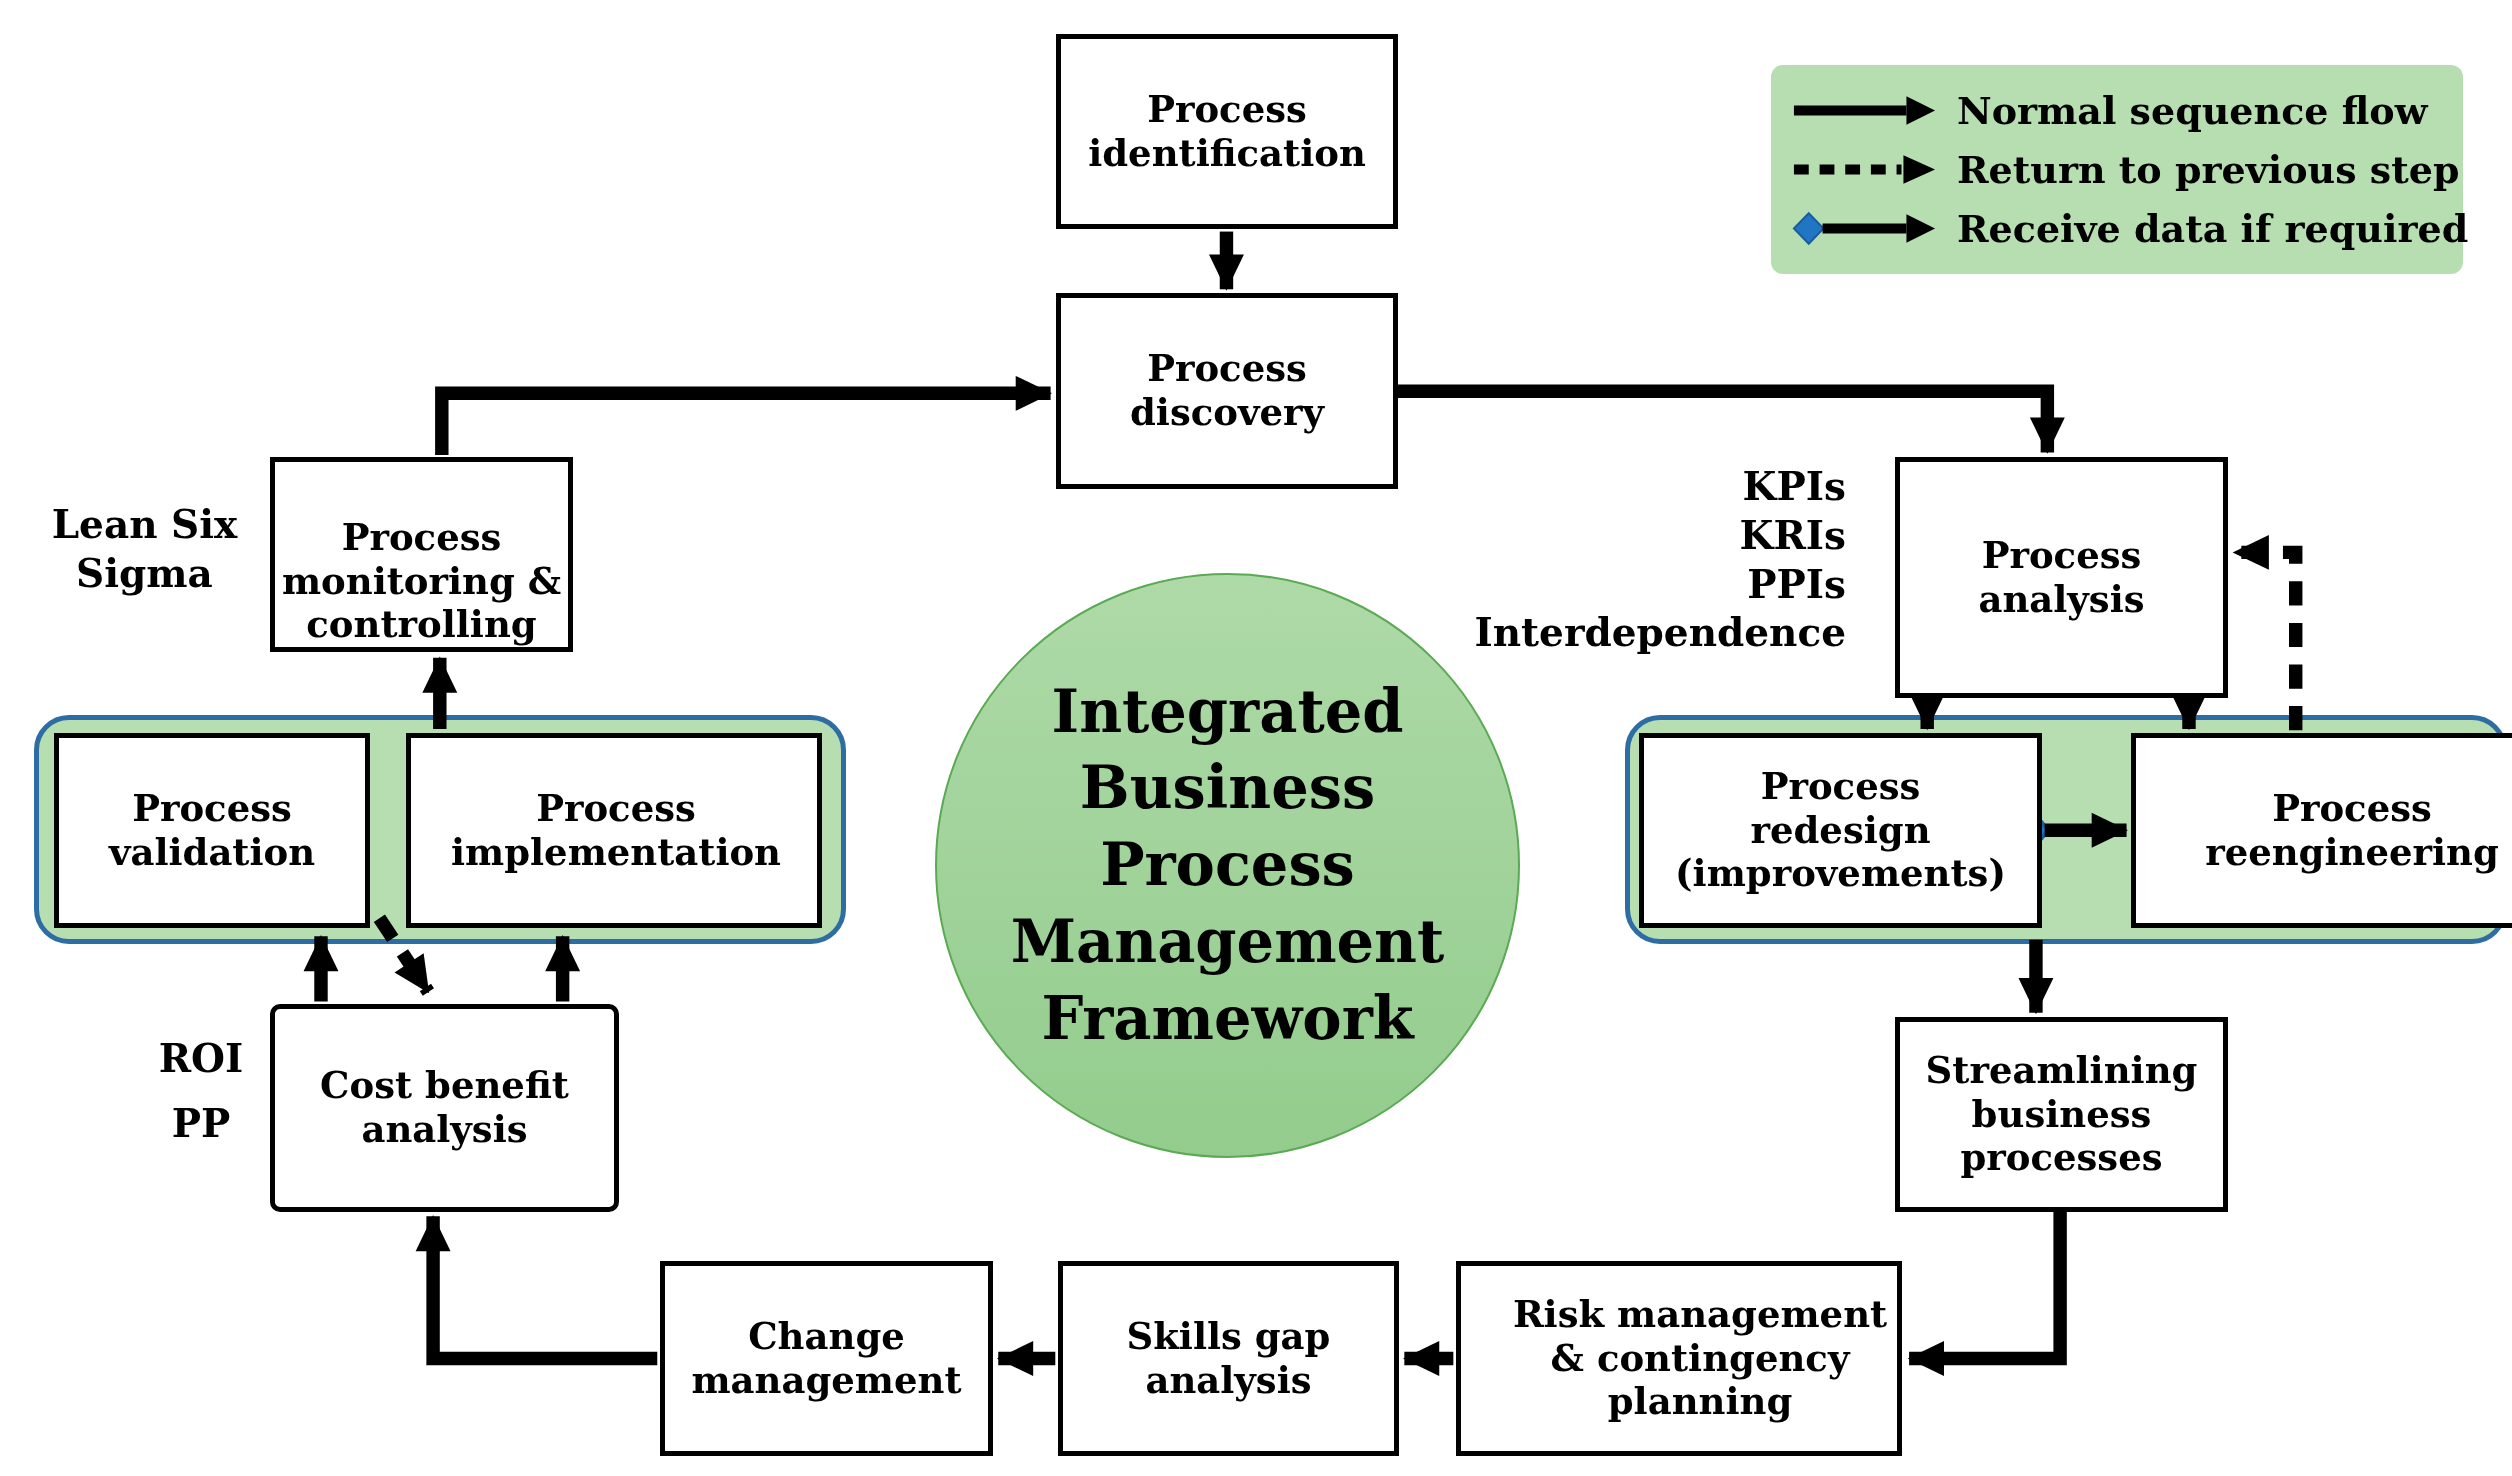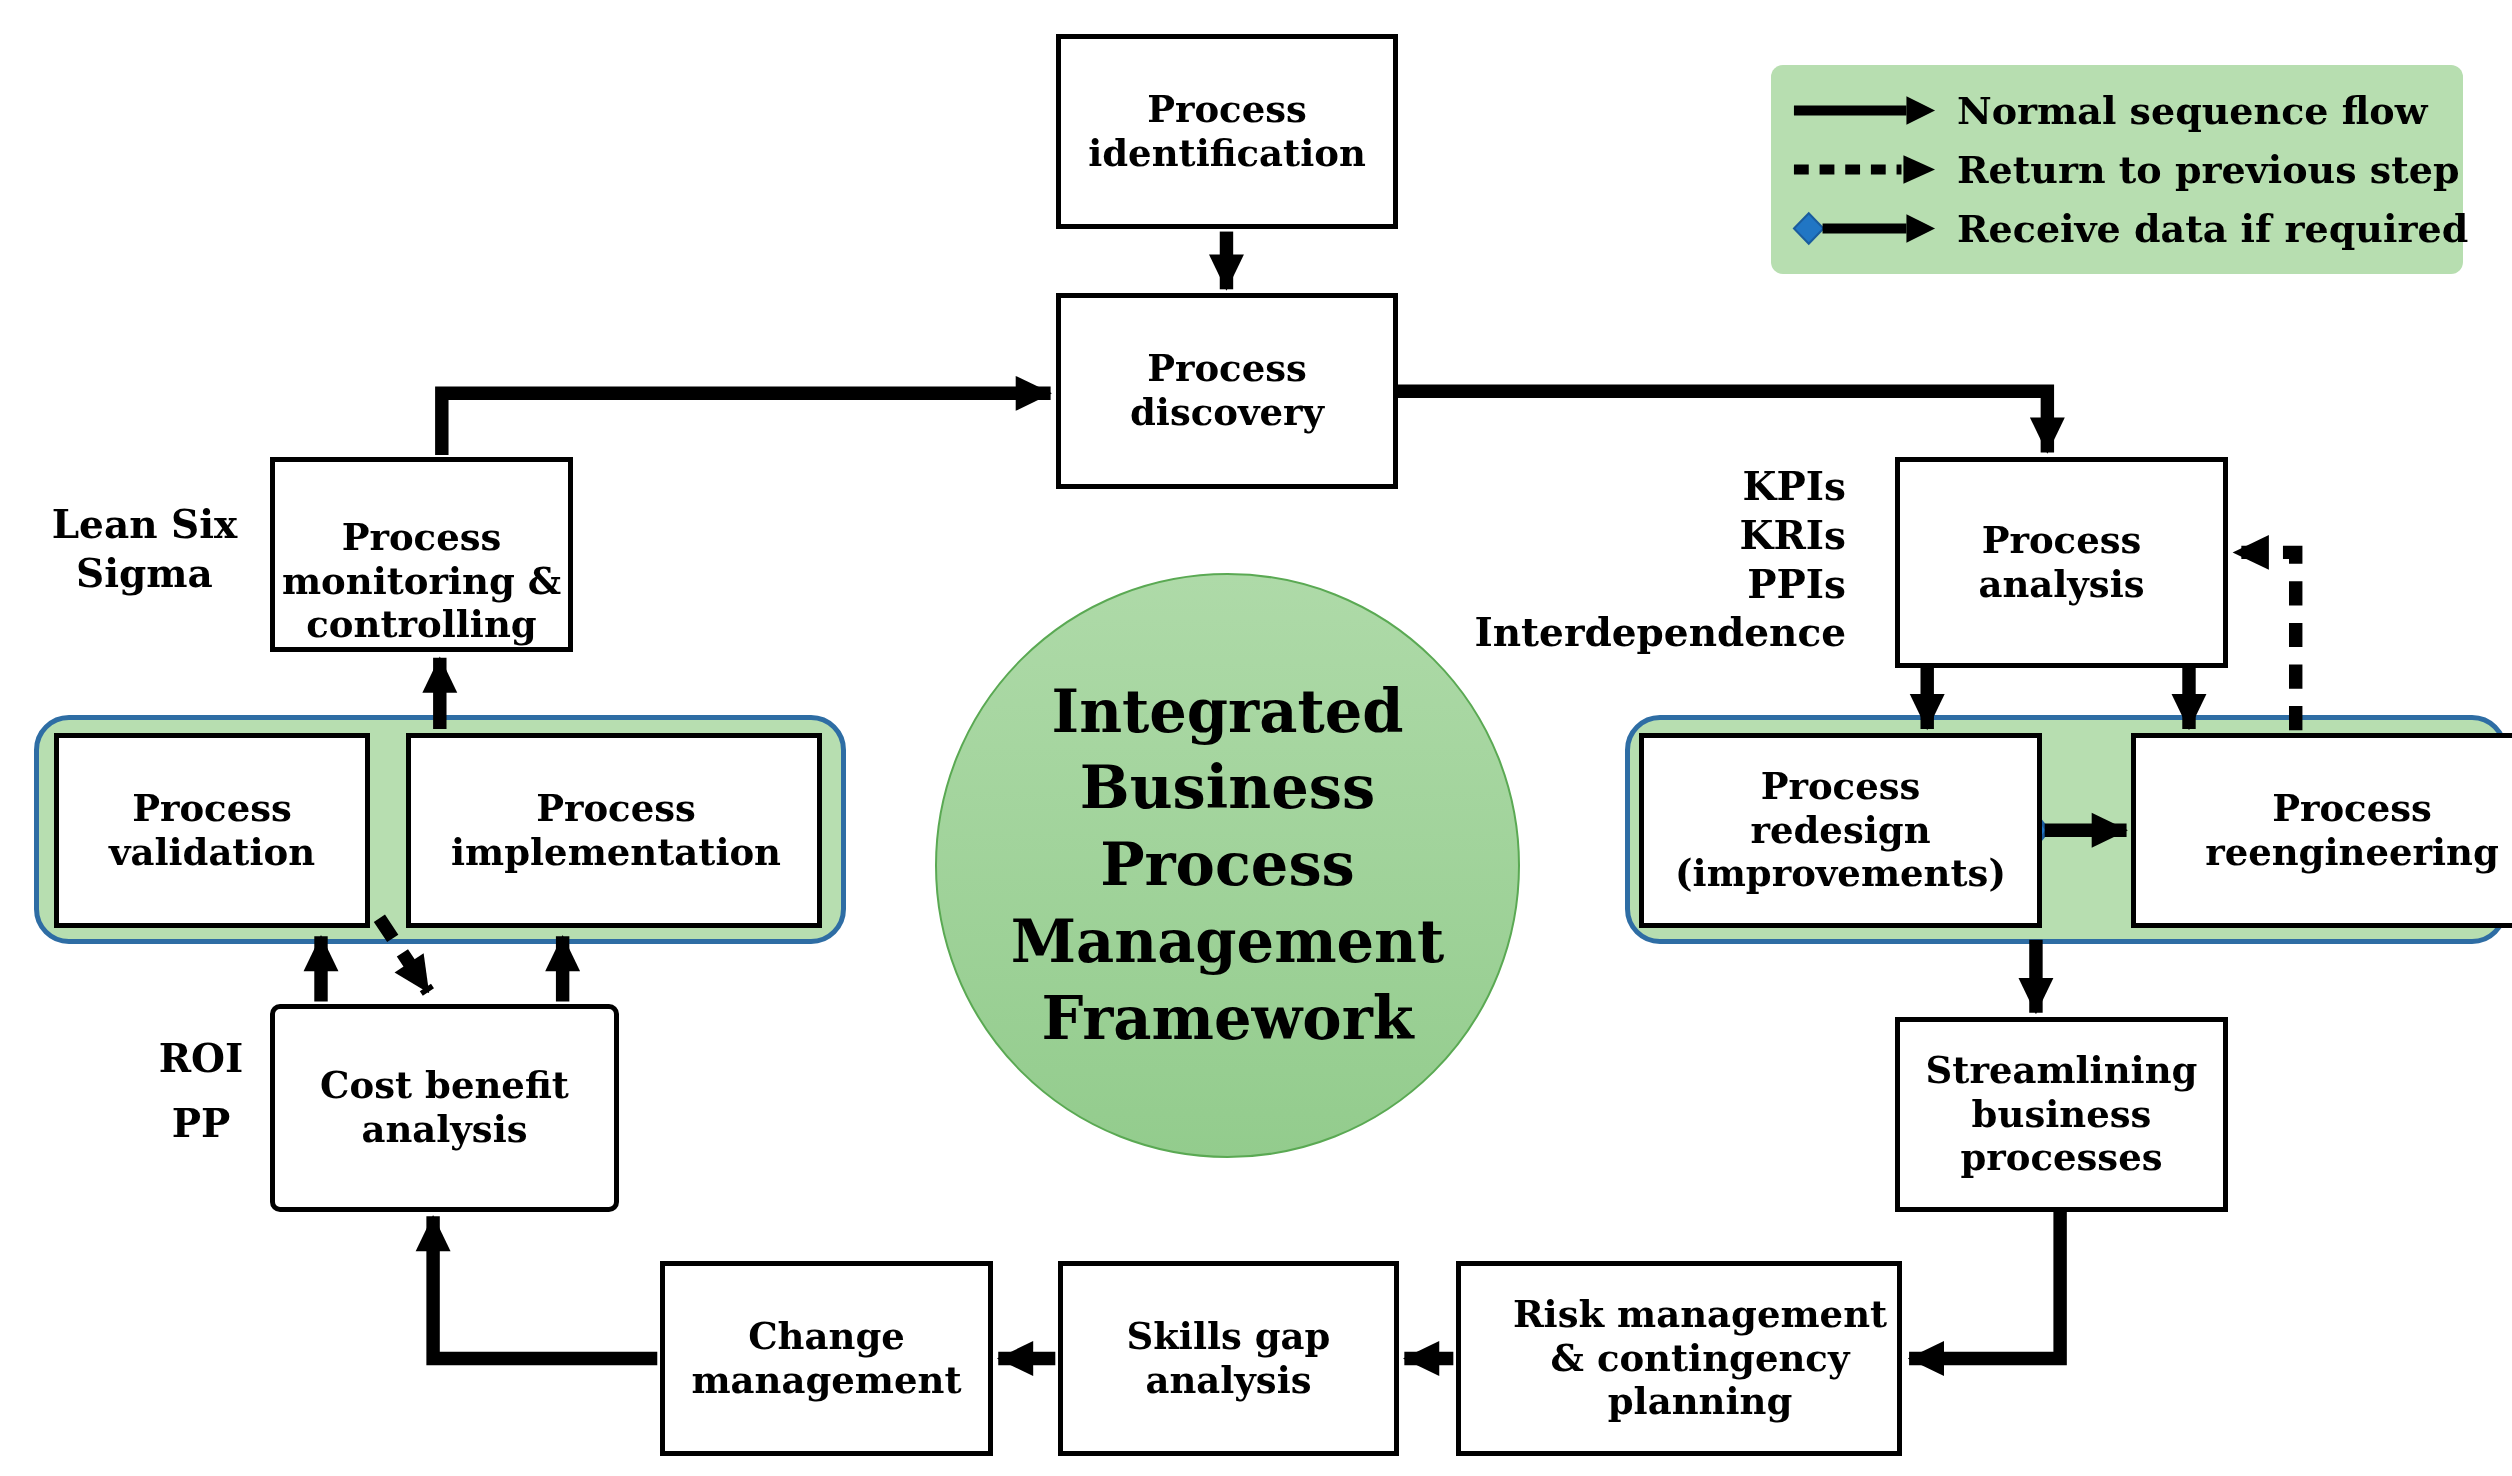--- a/index.html
+++ b/index.html
@@ -96,21 +96,21 @@
     <path class="dashed" d="M565 1368 L638 1478" marker-end="url(#ah)"></path>
     <path d="M655 1086 L655 980" marker-end="url(#ah)"></path>
   </svg>
 
   <div class="node" style="left:1056px;top:34px;width:342px;height:195px;">
     <span>Process identification</span>
   </div>
   <div class="node" style="left:1056px;top:293px;width:342px;height:196px;">
     <span>Process discovery</span>
   </div>
-  <div class="node" style="left:1895px;top:457px;width:333px;height:211px;">
+  <div class="node" style="left:1895px;top:457px;width:333px;height:241px;">
     <span>Process analysis</span>
   </div>
   <div class="node node--pad" style="left:1639px;top:733px;width:403px;height:195px;">
     <span>Process redesign (improvements)</span>
   </div>
   <div class="node" style="left:2131px;top:733px;width:442px;height:195px;">
     <span>Process reengineering</span>
   </div>
   <div class="node" style="left:1895px;top:1017px;width:333px;height:195px;">
     <span>Streamlining business processes</span>

